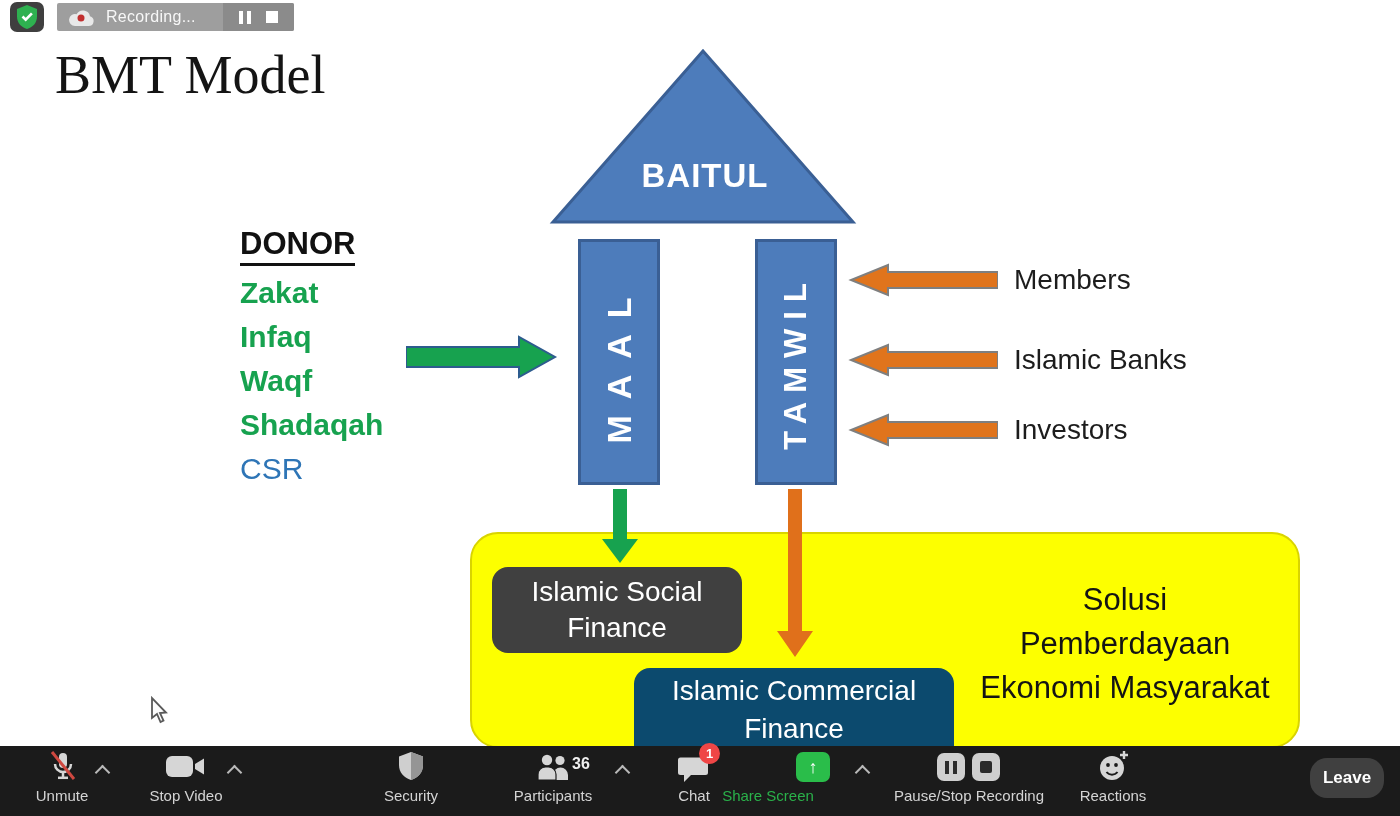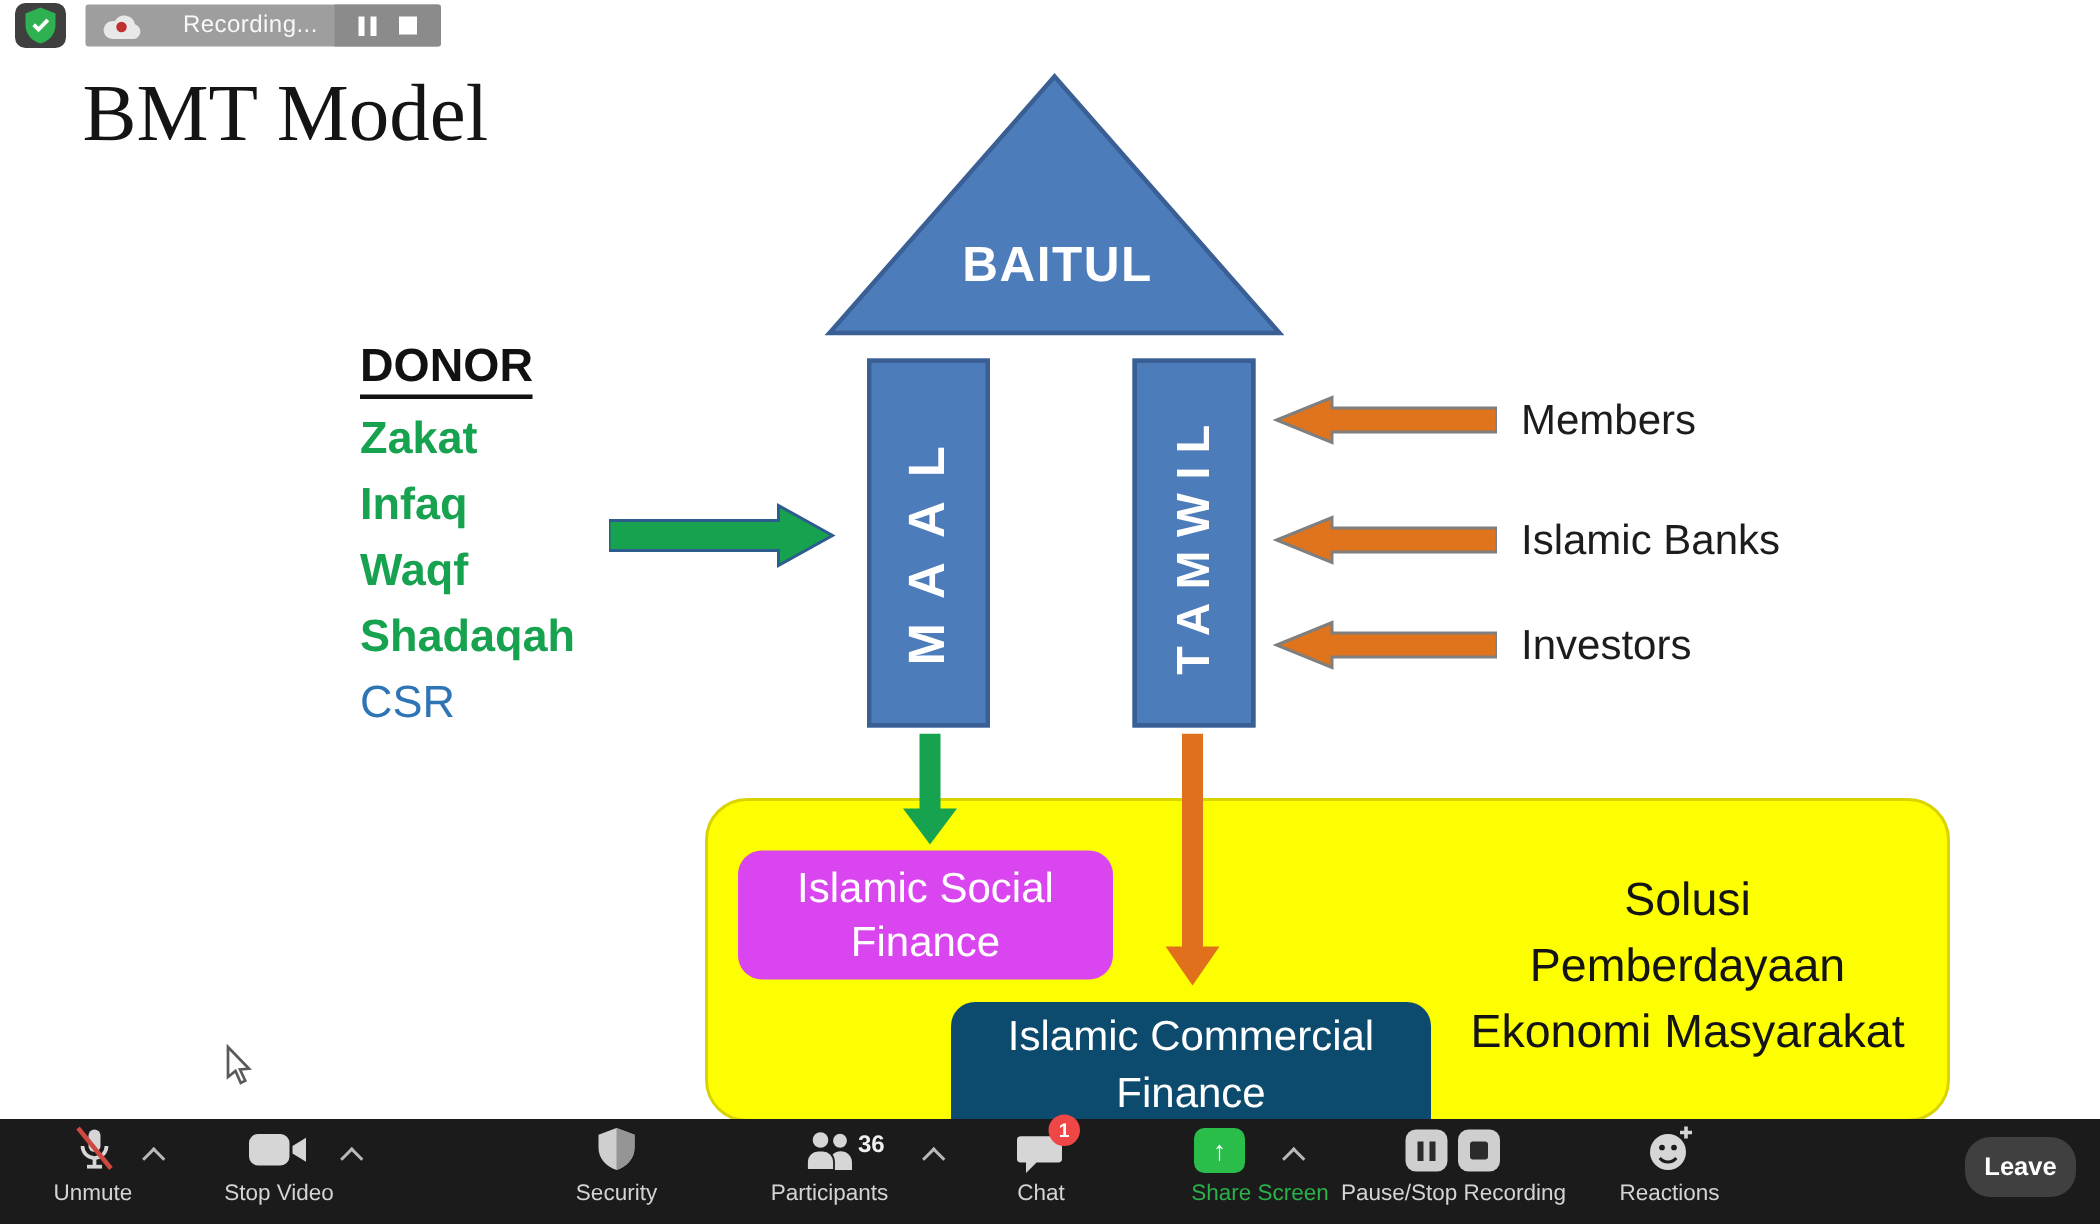--- a/index.html
+++ b/index.html
@@ -7,21 +7,21 @@
   body { position:relative; overflow:hidden; background:#ffffff;
          font-family:"Liberation Sans", sans-serif; }
   .abs { position:absolute; }
 
   
   .shield-badge { left:10px; top:2px; width:34px; height:30px; background:#3f3f3f;
                   border-radius:7px; display:flex; align-items:center; justify-content:center; }
   .rec-bar { left:57px; top:3px; width:237px; height:28px; background:#9e9e9e;
              border-radius:2px; display:flex; align-items:center; }
   .rec-cloud { margin-left:11px; display:flex; }
-  .rec-label { margin-left:28px; color:#f7f7f7; font-size:16px; letter-spacing:.3px; }
+  .rec-label { margin-left:12px; color:#f7f7f7; font-size:16px; letter-spacing:.3px; }
   .rec-controls { position:absolute; right:0; top:0; width:71px; height:28px; background:#8b8b8b;
                   display:flex; align-items:center; justify-content:space-evenly; border-radius:0 2px 2px 0; }
   .rec-pause { display:flex; gap:4px; cursor:pointer; }
   .rec-pause i { display:block; width:4px; height:13px; background:#fff; }
   .rec-stop { width:12px; height:12px; background:#fff; cursor:pointer; }
 
   
   .slide-title { left:55px; top:44px; font-family:"Liberation Serif", serif;
                  font-size:54px; color:#141414; }
   .roof-label { left:615px; top:157px; width:180px; text-align:center; color:#fff;
@@ -36,21 +36,21 @@
   .donor-head { font-size:31px; font-weight:bold; color:#111; border-bottom:3px solid #111;
                 padding-bottom:1px; width:fit-content; }
   .donor-green { font-size:30px; font-weight:bold; color:#17a24f; }
   .donor-blue  { font-size:30px; color:#2e75b6; }
 
   .inflow-row { left:848px; height:44px; display:flex; align-items:center; }
   .inflow-label { margin-left:16px; font-size:28px; color:#1c1c1c; white-space:nowrap; }
 
   .yellow-box { left:470px; top:532px; width:830px; height:216px; background:#fdff00;
                 border:2px solid #d9d400; border-radius:28px; z-index:1; }
-  .social-box { left:492px; top:567px; width:250px; height:86px; background:#d946ef;
+  .social-box { left:492px; top:567px; width:250px; height:86px; background:#404040;
                 border-radius:16px; z-index:2; display:flex; align-items:center; justify-content:center;
                 text-align:center; color:#fff; font-size:28px; line-height:36px; padding:0 8px; }
   .commercial-box { left:634px; top:668px; width:320px; height:94px; background:#0c4a6e;
                 border-radius:16px; z-index:2; display:flex; align-items:flex-start; justify-content:center;
                 text-align:center; color:#fff; font-size:28px; line-height:38px; padding:4px 8px 0 8px; }
   .solution { left:950px; top:578px; width:350px; text-align:center; z-index:2;
               color:#141414; font-size:31px; line-height:44px; }
   .arrow-svg { z-index:2; }
 
   
@@ -221,21 +221,21 @@
       <path d="M2.5 0.5 H27.5 Q30 0.5 30 3 V15.5 Q30 18 27.5 18 H13 L6 25 V18 H2.5 Q0 18 0 15.5 V3 Q0 0.5 2.5 0.5 Z" fill="#d6d6d6"></path>
     </svg>
   </span>
   <span class="abs chat-badge" style="left:699px; top:-3px;">1</span>
   <div class="abs tb-label" style="left:654px; width:80px;">Chat</div>
 
   <div class="abs share-btn" style="left:796px; top:6px;">
     <span>↑</span>
   </div>
   <span class="abs caret" style="left:857px; top:21px;"></span>
-  <div class="abs tb-label green" style="left:778px; width:124px;">Share Screen</div>
+  <div class="abs tb-label green" style="left:706px; width:124px;">Share Screen</div>
 
   <div class="abs rec-btn" style="left:937px; top:7px;">
     <span class="bars">
         <i></i>
         <i></i>
       </span>
   </div>
   <div class="abs rec-btn" style="left:972px; top:7px;">
     <span class="sq"></span>
   </div>

